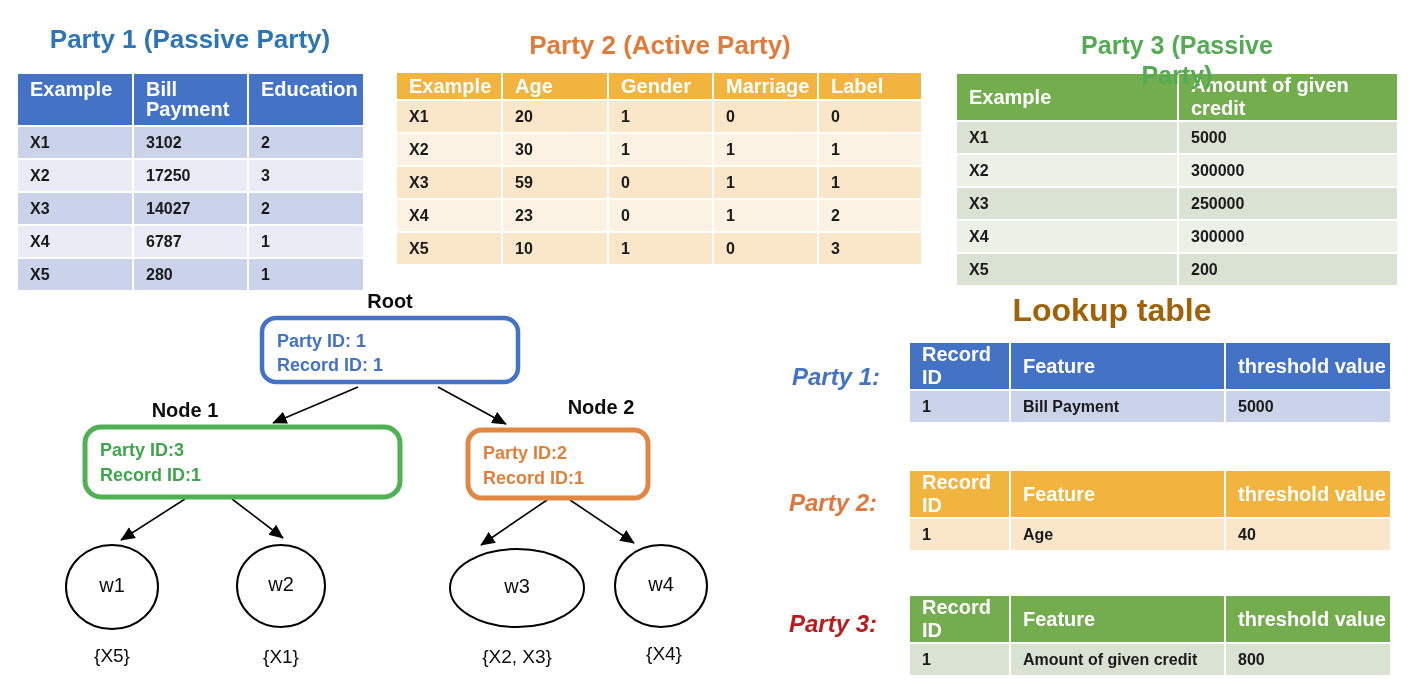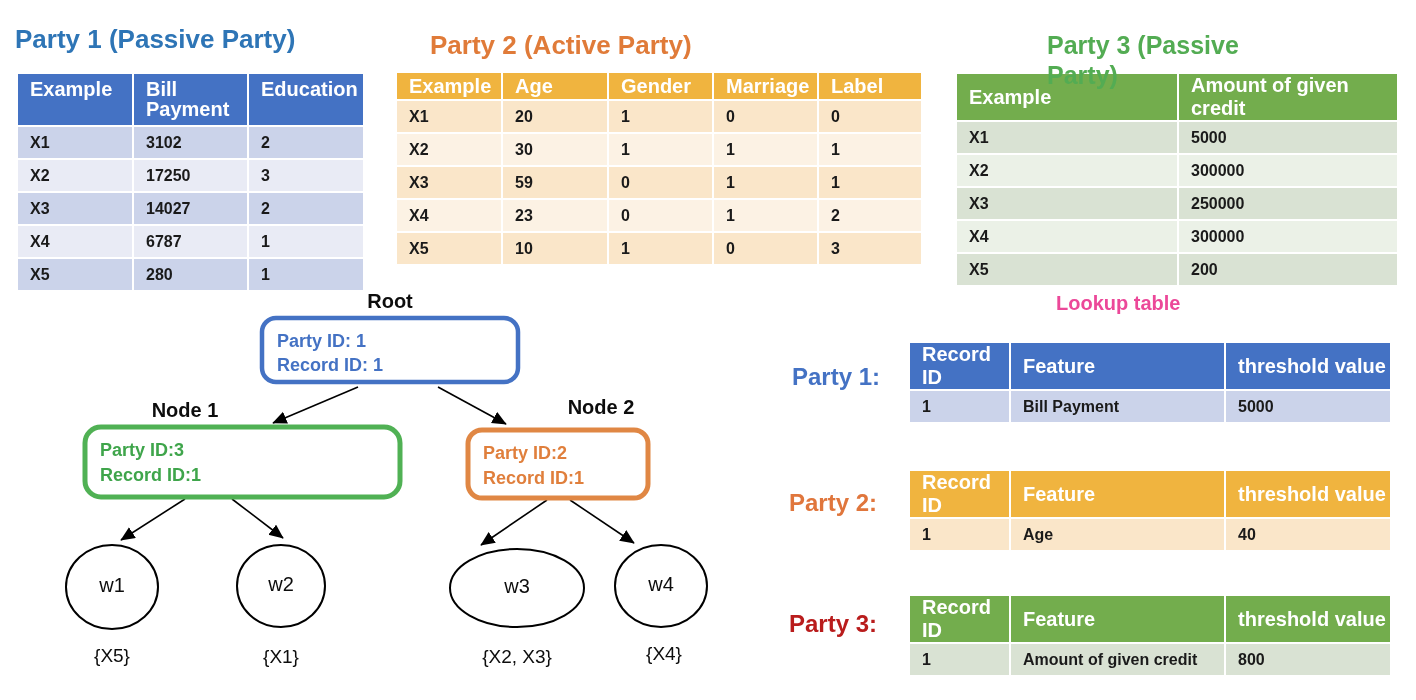--- a/index.html
+++ b/index.html
@@ -1,25 +1,25 @@
 <!DOCTYPE html>
 <html><head>
 <meta charset="utf-8">
 <style>
   html,body { margin:0; padding:0; background:#fff; }
   .canvas {
     position:relative; width:1416px; height:700px; overflow:hidden;
     font-family:"Liberation Sans", sans-serif; background:#fff;
   }
   
-  .sec-title { position:absolute; font-weight:bold; }
+  .sec-title { position:absolute; font-weight:bold; text-align:center; }
   .p1t { left:15px;  top:24px; width:350px; font-size:26px; color:#2E75B6; }
   .p2t { left:430px; top:30px; width:460px; font-size:26px; color:#E07B39; }
   .p3t { left:1047px; top:30px; width:260px; font-size:25px; line-height:30px; color:#53AC53; z-index:5; }
-  .lkt { left:1056px; top:292px; width:280px; font-size:20px; color:#ec4899; }
+  .lkt { left:972px; top:292px; width:280px; font-size:32px; color:#a16207; }
 
   
   table { position:absolute; border-collapse:collapse; table-layout:fixed; z-index:1; }
   th, td {
     border-right:2px solid #fff; border-bottom:2px solid #fff;
     text-align:left; padding:0 0 0 12px; font-weight:bold; overflow:hidden;
   }
   th { color:#fff; font-size:20px; vertical-align:middle; }
   td { color:#1a1a1a; font-size:16px; height:31px; vertical-align:middle; }
   th:last-child, td:last-child { border-right:none; }
@@ -33,21 +33,21 @@
 
   .gold  th { background:#F0B43F; }
   .gold  .dark td  { background:#FAE6C9; }
   .gold  .light td { background:#FCF2E4; }
 
   .green th { background:#73AD4D; }
   .green .dark td  { background:#D9E2D3; }
   .green .light td { background:#EBF1E7; }
 
   
-  .party-label { position:absolute; font-size:24px; font-weight:bold; }
+  .party-label { position:absolute; font-size:24px; font-weight:bold;font-style:italic; }
   .pl1 { left:792px; top:363px; color:#4472C4; }
   .pl2 { left:789px; top:489px; color:#E0763C; }
   .pl3 { left:789px; top:610px; color:#b91c1c; }
 
   
   svg.tree { position:absolute; left:0; top:280px; z-index:2; }
   svg text { font-family:"Liberation Sans", sans-serif; }
   .nlabel { font-size:20px; font-weight:bold; fill:#0d0d0d; }
   .boxtext { font-size:18px; font-weight:bold; }
   .leaftext { font-size:20px; fill:#0d0d0d; }

